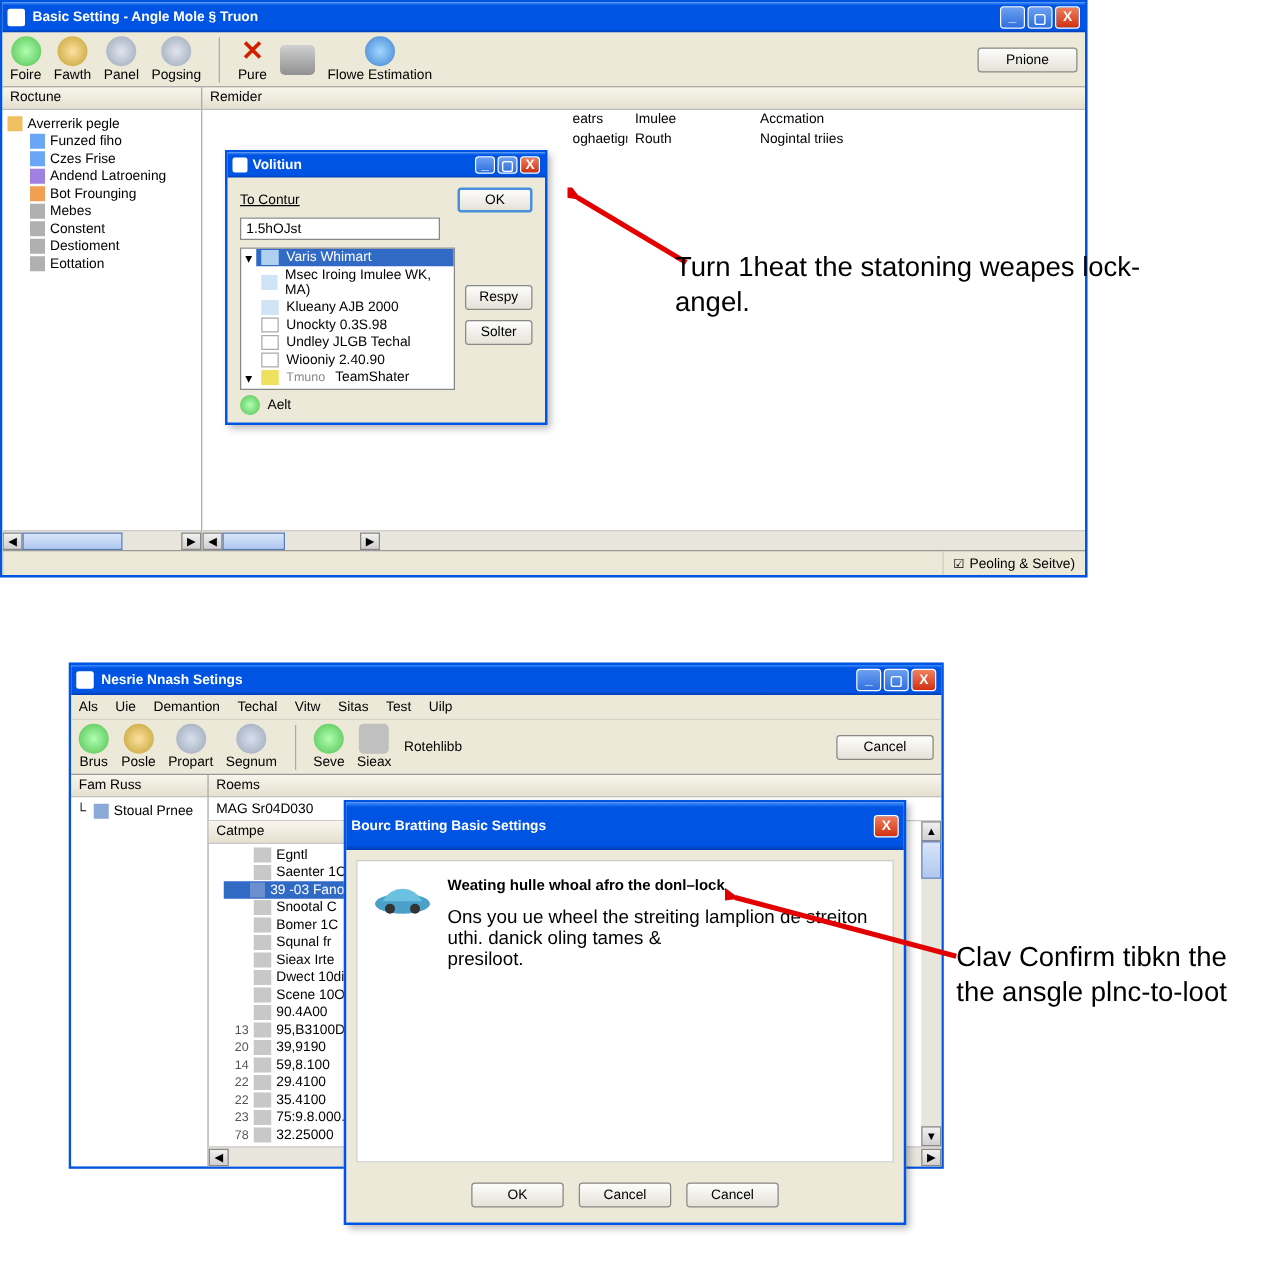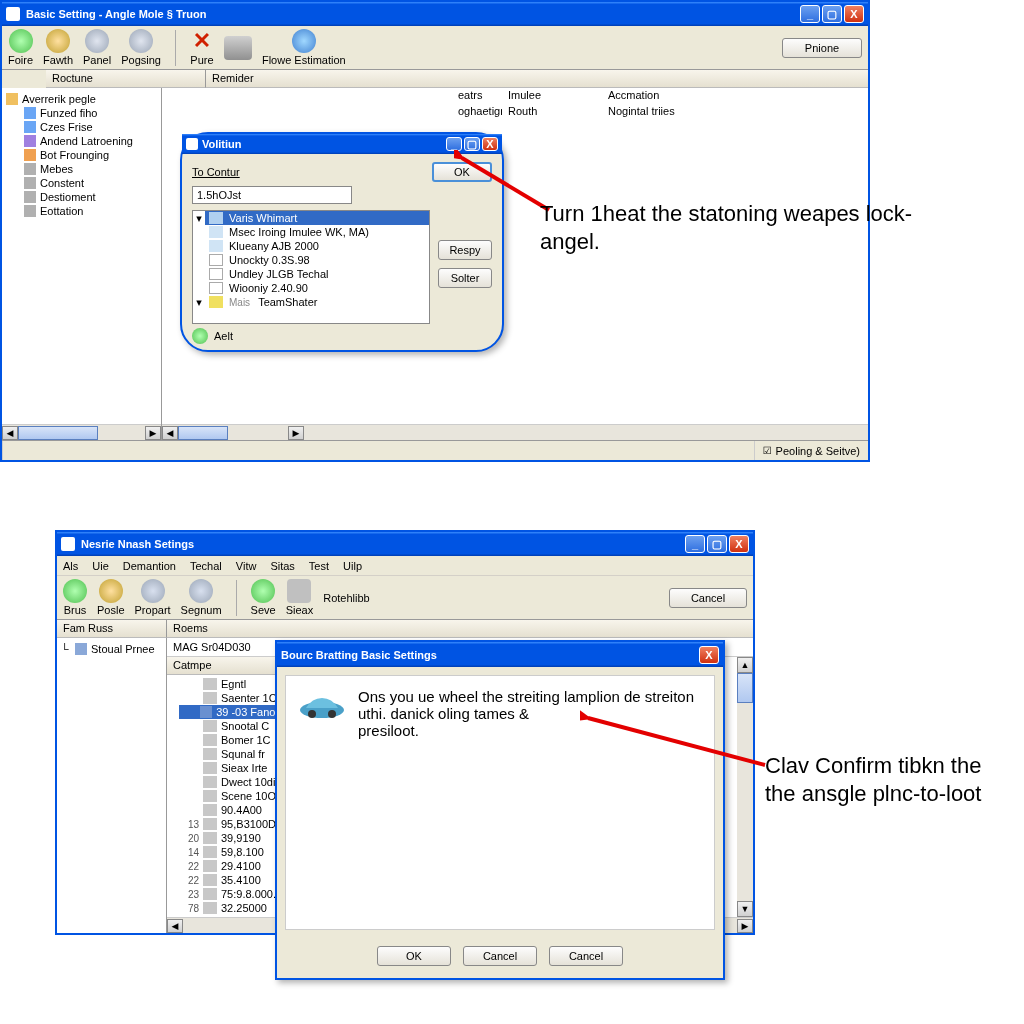--- a/index.html
+++ b/index.html
@@ -87,21 +87,21 @@
         <span class="tb-icon" style="width:28px;background:linear-gradient(#d0d0d0,#909090);border-radius:4px;"></span>
       </div>
     <div class="tb-item">
         <span class="tb-icon" style="background:radial-gradient(#a0d8ff,#4080d0)"></span>
         <span>Flowe Estimation</span>
       </div>
     <span style="flex:1"></span>
     <button class="btn-std" style="width:80px">Pnione</button>
   </div>
   <div style="display:flex;">
-    <div class="panel-header" style="width:160px;border-right:1px solid #999;margin-left:44px;">Roctune</div>
+    <div class="panel-header" style="width:160px;border-right:1px solid #999;">Roctune</div>
     <div class="panel-header" style="flex:1">Remider</div>
   </div>
   <div class="content">
     <div class="left-panel">
       <div class="tree">
         <div class="tree-item">
             <span class="tree-icon" style="background:#f0c060"></span>
             <span>Averrerik pegle</span>
           </div>
         <div class="tree-item child">
@@ -173,21 +173,21 @@
   </div>
   <div class="statusbar">
     <div class="seg" style="flex:1"></div>
     <div class="seg">
         <span style="font-size:10px;margin-right:4px">☑</span>
         <span>Peoling &amp; Seitve)</span>
       </div>
   </div>
 </div>
 
-<div class="dialog" style="left:180px; top:132px; width:324px; height:220px;border-radius:28px;">
+<div class="dialog" style="left:180px; top:120px; width:258px; height:220px;">
   <div class="titlebar" style="height:20px;font-size:11px;">
     <span style="width:12px;height:12px;background:#fff;border-radius:2px;margin-right:4px;"></span>
     <span>Volitiun</span>
     <span class="spacer"></span>
     <span class="btn min" style="width:16px;height:14px">_</span>
     <span class="btn max" style="width:16px;height:14px">▢</span>
     <span class="btn close" style="width:16px;height:14px">X</span>
   </div>
   <div style="padding:8px 10px 4px 10px; display:flex; align-items:center;">
     <span style="flex:1;text-decoration:underline;">To Contur</span>
@@ -223,21 +223,21 @@
             <span>Undley JLGB Techal</span>
           </div>
         <div class="list-item" style="padding-left:16px">
             <span class="small-icon" style="background:#fff;border:1px solid #aaa"></span>
             <span>Wiooniy 2.40.90</span>
           </div>
         <div style="display:flex;align-items:center;">
           <span style="width:12px;text-align:center;">▾</span>
           <div class="list-item" style="flex:1">
               <span class="small-icon" style="background:#f0e060"></span>
-              <span style="color:#888;font-size:10px;margin-right:2px">Mais</span>
+              <span style="color:#888;font-size:10px;margin-right:2px">Tmuno</span>
               <span>TeamShater</span>
             </div>
         </div>
       </div>
       <div style="display:flex;align-items:center;gap:6px;padding:4px 0 0 0;">
         <span style="width:16px;height:16px;border-radius:50%;background:radial-gradient(#b0ffb0,#4fbf4f);display:inline-block;"></span>
         <span>Aelt</span>
       </div>
     </div>
     <div style="display:flex;flex-direction:column;gap:8px;padding-top:30px;">
@@ -428,35 +428,36 @@
       <div class="scrollbar-h">
         <span class="arrow">◀</span>
         <span style="flex:1"></span>
         <span class="arrow">▶</span>
       </div>
     </div>
   </div>
 </div>
 
 <div class="dialog" style="left:275px; top:640px; width:450px; height:340px;">
-  <div class="titlebar" style="height:25px;">
+  <div class="titlebar" style="height:38px;">
     <span>Bourc Bratting  Basic Settings</span>
     <span class="spacer"></span>
     <span class="btn close" style="width:20px;height:18px">X</span>
   </div>
   <div style="flex:1;background:#fff;margin:8px;border:1px solid #ccc;padding:12px;display:flex;gap:12px;">
     <div style="width:48px;height:32px;flex-shrink:0;">
       <svg viewBox="0 0 48 32" width="48" height="32">
         <ellipse cx="24" cy="22" rx="22" ry="8" fill="#4aa0c8"></ellipse>
         <path d="M8 20 Q14 10 24 10 Q34 10 40 20 Z" fill="#6cc0e0"></path>
         <circle cx="14" cy="26" r="4" fill="#333"></circle>
           <circle cx="34" cy="26" r="4" fill="#333"></circle>
       </svg>
     </div>
     <div style="flex:1">
+      <div style="font-weight:bold;margin-bottom:10px;font-size:12px;">Weating hulle whoal afro the donl–lock</div>
       <div style="font-size:15px;white-space:pre-line;">Ons you ue wheel the streiting lamplion de streiton uthi. danick oling tames &amp;
 presiloot.</div>
     </div>
   </div>
   <div style="display:flex;justify-content:center;gap:12px;padding:8px 0 12px 0;">
     <button class="btn-std" style="width:74px">OK</button>
     <button class="btn-std" style="width:74px">Cancel</button>
     <button class="btn-std" style="width:74px">Cancel</button>
   </div>
 </div>

